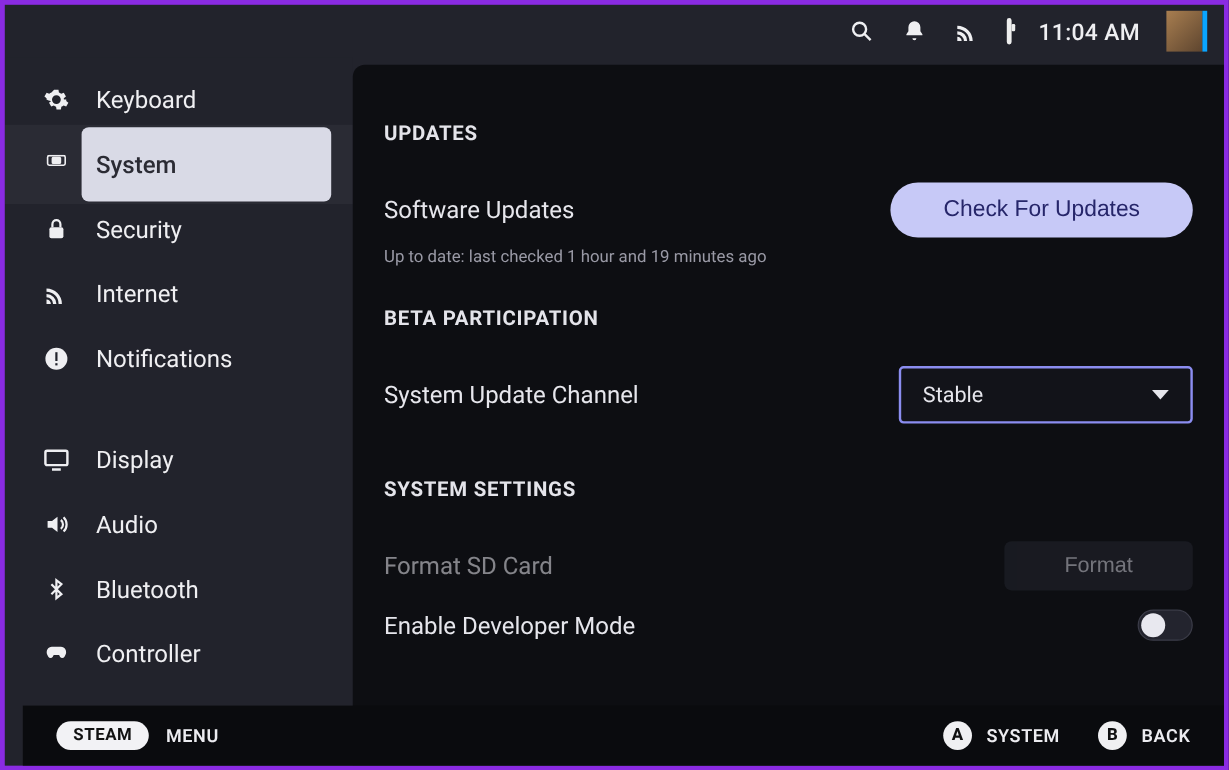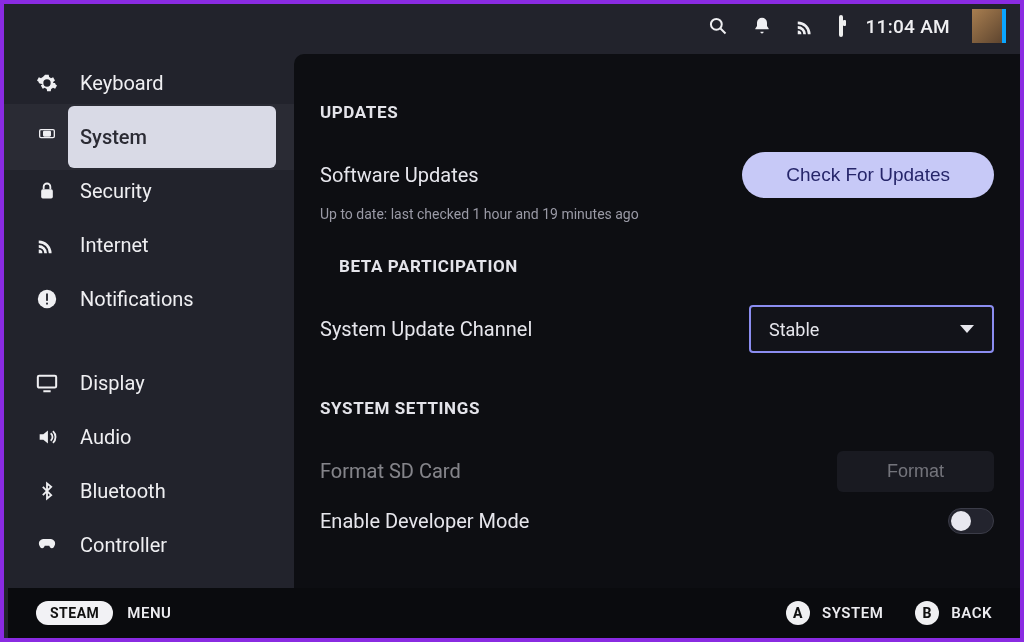--- a/index.html
+++ b/index.html
@@ -145,21 +145,21 @@
     cursor:pointer;
   }
   .content .fade {
     position:absolute; left:0; right:0; bottom:0; height:60px;
     background: linear-gradient(to bottom, rgba(13,14,18,0), rgba(13,14,18,1));
     pointer-events:none;
   }
   
   .footer {
     position:absolute;
-    left:8px; right:4px; bottom:4px;
+    left:19px; right:4px; bottom:4px;
     height: 50px;
     background:#0a0b0e;
     display:flex;
     align-items:center;
     justify-content:space-between;
     padding: 0 28px;
     color:#ececf0;
     font-size: 15px;
     font-weight:600;
     letter-spacing:0.5px;
@@ -300,21 +300,21 @@
     </div>
 
     <div class="content">
       <div class="section-title first">UPDATES</div>
       <div class="row">
         <span class="label">Software Updates</span>
         <button class="btn-pill">Check For Updates</button>
       </div>
       <div class="substatus">Up to date: last checked 1 hour and 19 minutes ago</div>
 
-      <div class="section-title" style="margin-top:34px;margin-left:19px;">BETA PARTICIPATION</div>
+      <div class="section-title" style="margin-top:34px;">BETA PARTICIPATION</div>
       <div class="row" style="margin-top:10px;">
         <span class="label">System Update Channel</span>
         <div class="select">
           <span>Stable</span>
           <span class="chev"></span>
         </div>
       </div>
 
       <div class="section-title" style="margin-top:44px;">SYSTEM SETTINGS</div>
       <div class="row" style="margin-top:18px; opacity:.55;">

